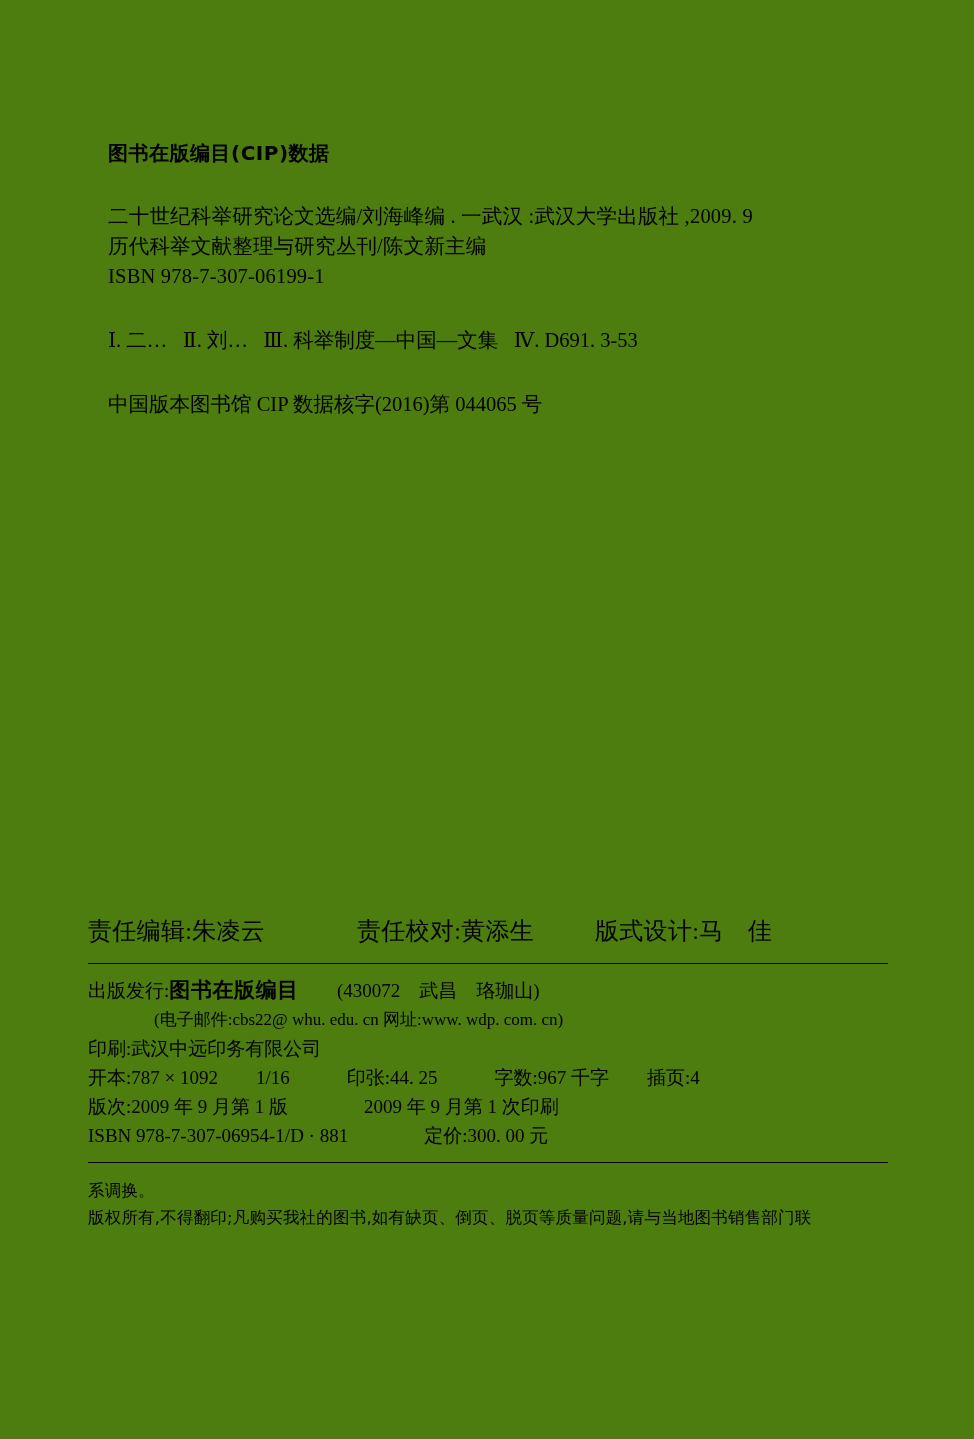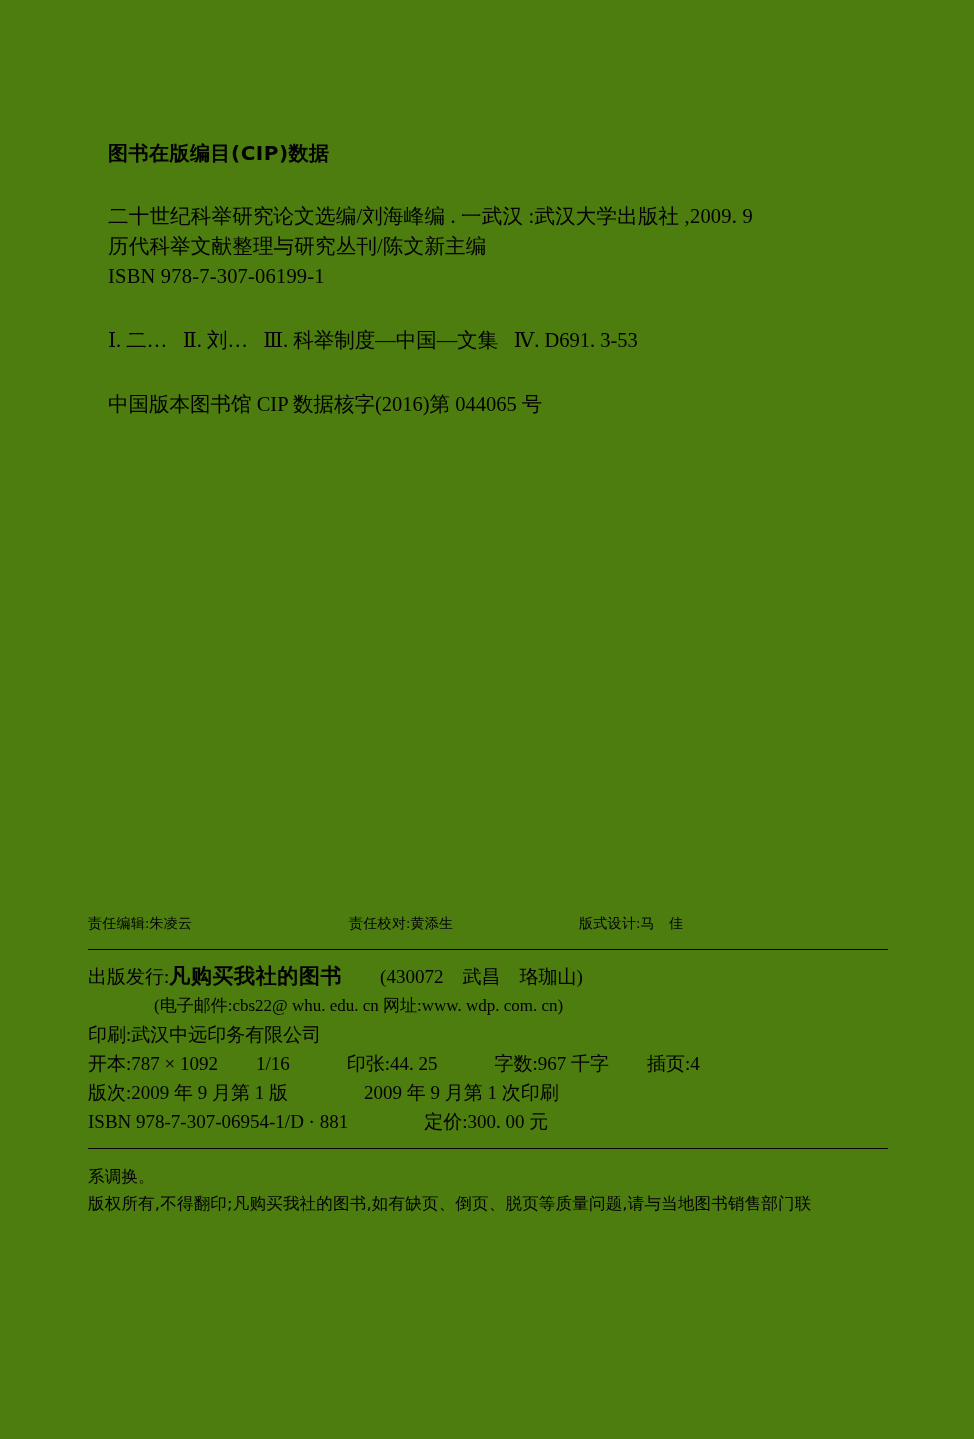--- a/index.html
+++ b/index.html
@@ -58,23 +58,24 @@
 
   
   .colophon {
     position: absolute;
     left: 88px;
     top: 915px;
     width: 800px;
   }
   .staff-row {
     display: flex;
-    font-size: 14px;
+    font-size: 24px;
     letter-spacing: 0.3px;
     padding-bottom: 16px;
+    gap: 8px;
   }
   .staff-row .cell-1 { width: 215px; }
   .staff-row .cell-2 { width: 230px; margin-left: 46px; }
   .staff-row .cell-3 { width: auto; }
 
   .rule {
     border: none;
     border-top: 1.6px solid #000;
     margin: 0;
   }
@@ -133,21 +134,21 @@
     <div class="staff-row">
       <div class="cell-1">责任编辑:朱凌云</div>
       <div class="cell-2">责任校对:黄添生</div>
       <div class="cell-3">版式设计:马　佳</div>
     </div>
 
     <hr class="rule">
 
     <div class="pub-block">
 
-      <div class="pub-line"><span>出版发行:</span><span class="pub-strong sp-l">凡购买我社的图书</span><span>　　</span><span>(430072　武昌　珞珈山)</span></div>
+      <div class="pub-line"><span>出版发行:</span><span class="pub-strong sp-l">图书在版编目</span><span>　　</span><span>(430072　武昌　珞珈山)</span></div>
 
       <div class="pub-line indent-1">(电子邮件:cbs22@ whu. edu. cn 网址:www. wdp. com. cn)</div>
 
       <div class="pub-line">印刷:武汉中远印务有限公司</div>
 
       <div class="pub-line">开本:787 × 1092　　1/16　　　印张:44. 25　　　字数:967 千字　　插页:4</div>
 
       <div class="pub-line">版次:2009 年 9 月第 1 版　　　　2009 年 9 月第 1 次印刷</div>
 
       <div class="pub-line">ISBN 978-7-307-06954-1/D · 881　　　　定价:300. 00 元</div>

